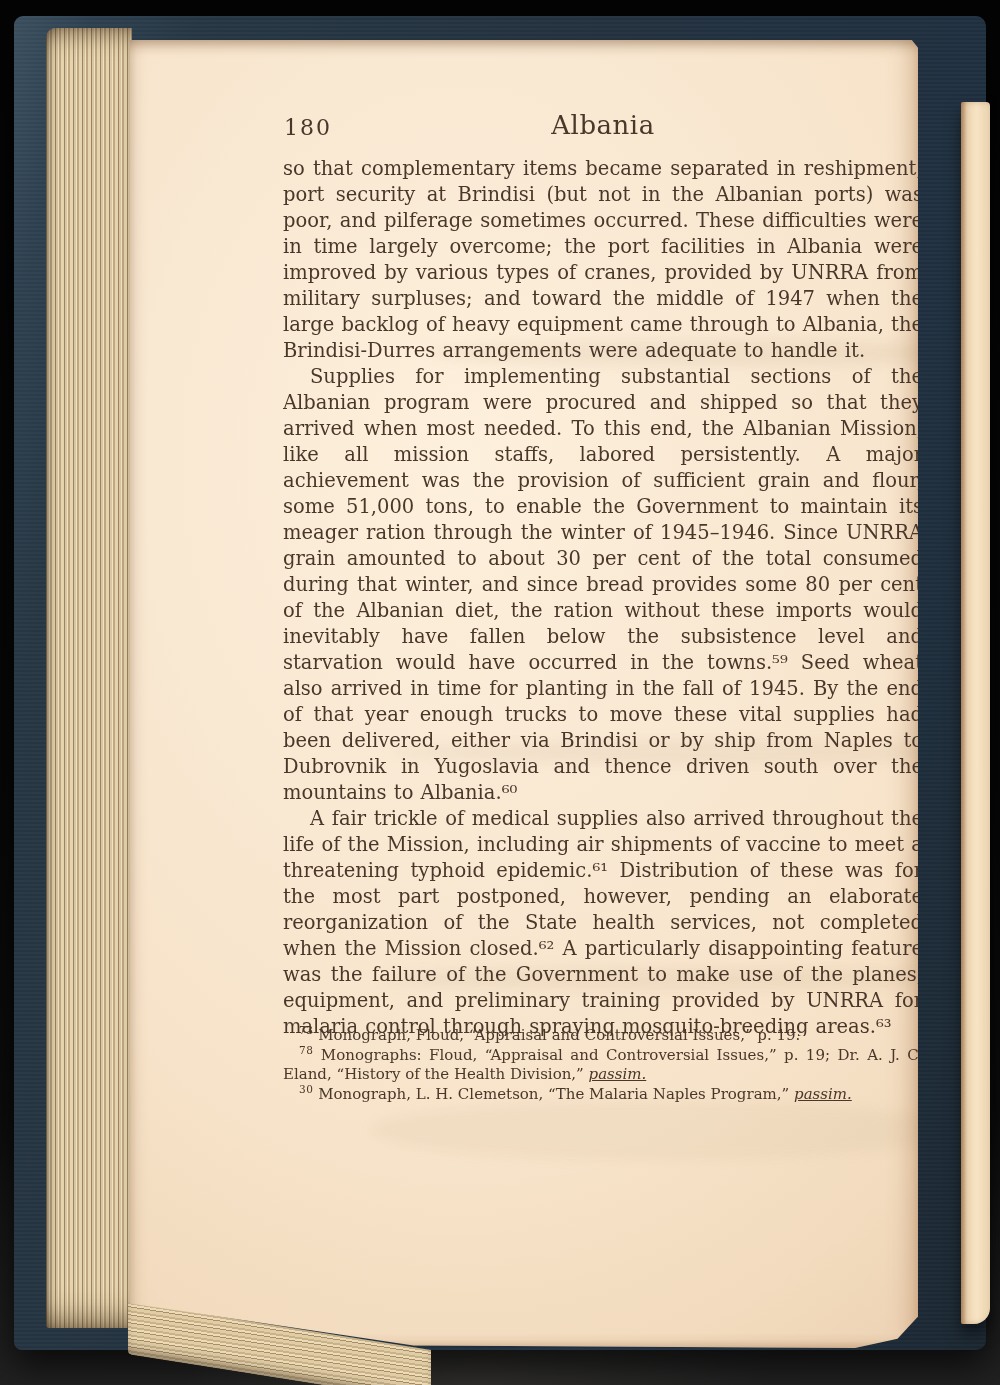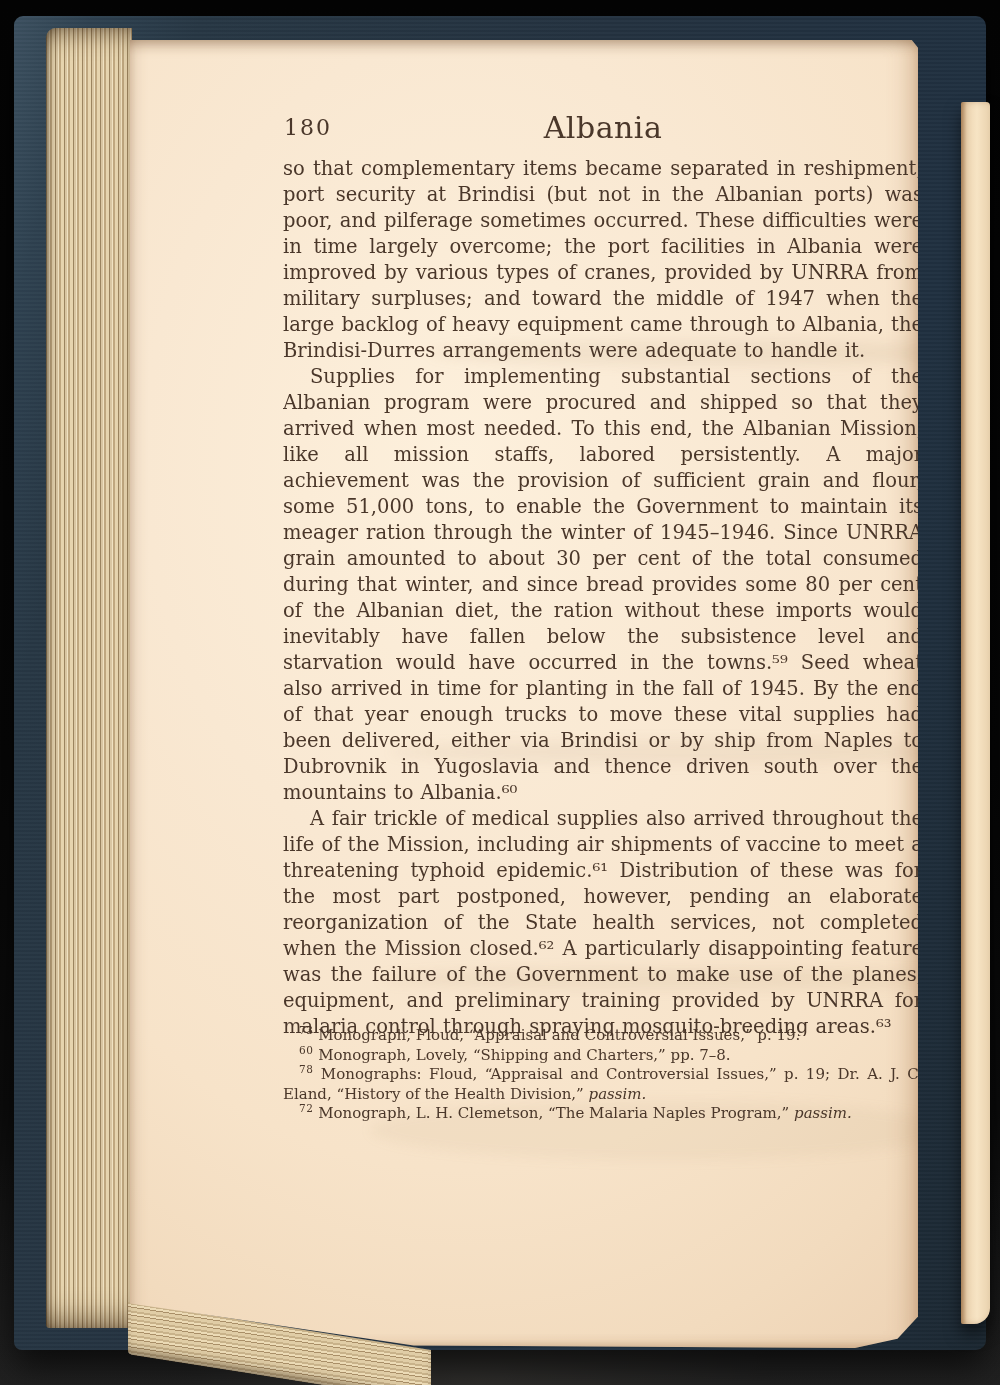--- a/index.html
+++ b/index.html
@@ -85,35 +85,35 @@
   .g4{left:240px;top:1060px;width:580px;height:60px;background:rgba(170,135,100,.07);}
   
   .content{position:absolute;left:153px;top:0;width:640px;height:1308px;color:var(--ink);}
   .header{position:absolute;top:70px;left:0;width:100%;height:36px;}
   .pageno{
     position:absolute;left:1px;top:5px;
     font-size:22px;letter-spacing:2px;color:var(--ink);
   }
   .head{
     display:block;text-align:center;
-    font-size:30px;letter-spacing:.5px;color:var(--ink);
+    font-size:26px;letter-spacing:.5px;color:var(--ink);
   }
   .bodytext{
     position:absolute;top:116px;left:0;width:100%;max-height:880px;overflow:hidden;
     font-size:19.5px;line-height:26px;text-align:justify;word-spacing:1px;
   }
   .bodytext p{margin:0;}
   .bodytext p.indent{text-indent:27px;}
   .footnotes{
     position:absolute;top:986px;left:0;width:100%;
     font-size:15px;line-height:19.6px;text-align:justify;
   }
   .footnote{text-indent:16px;}
   .footnote sup{font-size:10.5px;line-height:0;letter-spacing:.5px;}
-  .footnote i{font-style:italic;}
+  .footnote i{font-style:italic;text-decoration:underline;}
 </style>
 </head>
 <body>
 
 <div class="surface-glow"></div>
 
 <div class="cover"></div>
 <div class="edges-left"></div>
 <div class="edges-fan"></div>
 <div class="facing"></div>
@@ -131,18 +131,17 @@
     </div>
 
     <div class="bodytext">
         <p class="">so that complementary items became separated in reshipment; port security at Brindisi (but not in the Albanian ports) was poor, and pilferage sometimes occurred. These difficulties were in time largely overcome; the port facilities in Albania were improved by various types of cranes, provided by UNRRA from military surpluses; and toward the middle of 1947 when the large backlog of heavy equipment came through to Albania, the Brindisi-Durres arrangements were adequate to handle it.</p>
         <p class="indent">Supplies for implementing substantial sections of the Albanian program were procured and shipped so that they arrived when most needed. To this end, the Albanian Mission, like all mission staffs, labored persistently. A major achievement was the provision of sufficient grain and flour, some 51,000 tons, to enable the Government to maintain its meager ration through the winter of 1945–1946. Since UNRRA grain amounted to about 30 per cent of the total consumed during that winter, and since bread provides some 80 per cent of the Albanian diet, the ration without these imports would inevitably have fallen below the subsistence level and starvation would have occurred in the towns.⁵⁹ Seed wheat also arrived in time for planting in the fall of 1945. By the end of that year enough trucks to move these vital supplies had been delivered, either via Brindisi or by ship from Naples to Dubrovnik in Yugoslavia and thence driven south over the mountains to Albania.⁶⁰</p>
         <p class="indent">A fair trickle of medical supplies also arrived throughout the life of the Mission, including air shipments of vaccine to meet a threatening typhoid epidemic.⁶¹ Distribution of these was for the most part postponed, however, pending an elaborate reorganization of the State health services, not completed when the Mission closed.⁶² A particularly disappointing feature was the failure of the Government to make use of the planes, equipment, and preliminary training provided by UNRRA for malaria control through spraying mosquito-breeding areas.⁶³</p>
       </div>
 
     <div class="footnotes">
         <div class="footnote"><sup>73</sup> <span>Monograph, Floud, “Appraisal and Controversial Issues,” p. 19.</span></div>
-        <div class="footnote"><sup>60</sup> <span>Monograph, Lovely, “Shipping and Charters,” pp. 7–8.</span></div>
         <div class="footnote"><sup>78</sup> <span>Monographs: Floud, “Appraisal and Controversial Issues,” p. 19; Dr. A. J. C. Eland, “History of the Health Division,” </span><i>passim.</i></div>
-        <div class="footnote"><sup>72</sup> <span>Monograph, L. H. Clemetson, “The Malaria Naples Program,” </span><i>passim.</i></div>
+        <div class="footnote"><sup>30</sup> <span>Monograph, L. H. Clemetson, “The Malaria Naples Program,” </span><i>passim.</i></div>
       </div>
   </div>
 </div>
 
 </body></html>

